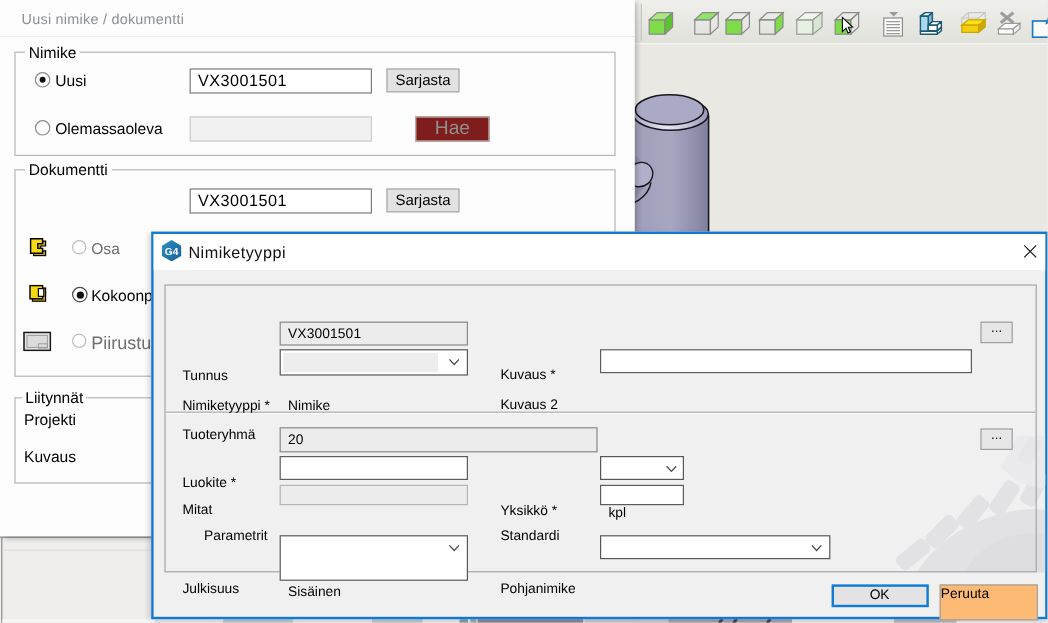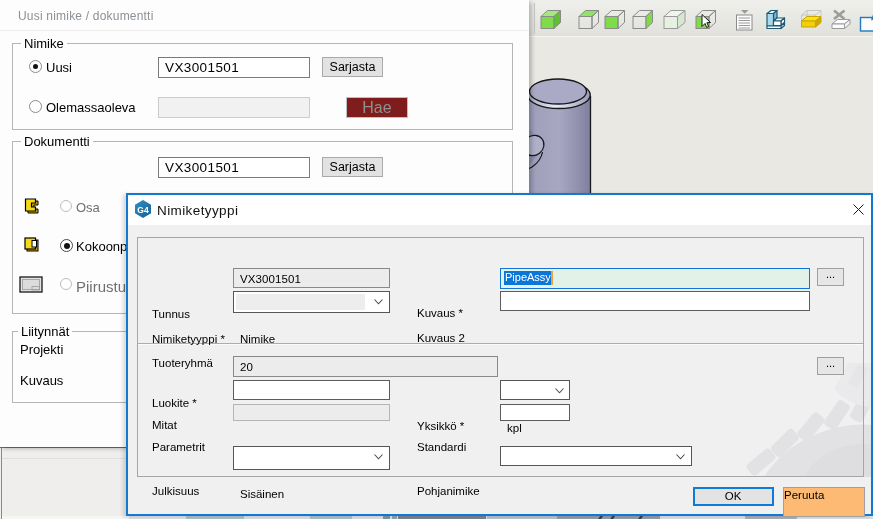--- a/index.html
+++ b/index.html
@@ -225,21 +225,21 @@
 
   <div class="abs" style="left:9px; top:42px; width:727px; height:240px; border:1px solid #a6a6a6;"></div>
 
   <div class="abs" style="left:10px; top:147.5px; width:725px; height:2px; background:#adadad; border-bottom:1px solid #fbfbfb;"></div>
 
   <div class="lbl l2" style="left:24px; top:77px;">Tunnus</div>
   <div class="lbl l2" style="left:24px; top:101.5px;">Nimiketyyppi *</div>
   <div class="lbl l2" style="left:24px; top:126px;">Tuoteryhmä</div>
   <div class="lbl l2" style="left:24px; top:165.5px;">Luokite *</div>
   <div class="lbl l2" style="left:24px; top:188px;">Mitat</div>
-  <div class="lbl l2" style="left:24px; top:210px;">Parametrit</div>
+  <div class="lbl l2" style="left:42px; top:210px;">Parametrit</div>
   <div class="lbl l2" style="left:24px; top:254px;">Julkisuus</div>
 
   <div class="lbl l2" style="left:289px; top:76px;">Kuvaus *</div>
   <div class="lbl l2" style="left:289px; top:100.5px;">Kuvaus 2</div>
   <div class="lbl l2" style="left:289px; top:188.5px;">Yksikkö *</div>
   <div class="lbl l2" style="left:289px; top:210px;">Standardi</div>
   <div class="lbl l2" style="left:289px; top:254px;">Pohjanimike</div>
 
   <div class="abs" style="left:105px; top:72.5px; width:157px; height:20.5px; background:#ececec; border:1px solid #898989; font-size:11.5px; letter-spacing:0.1px; padding:4px 0 0 6px;">VX3001501</div>
 
@@ -251,31 +251,27 @@
       </svg>
   </div>
 
 
   <div class="abs" style="left:105px; top:161px; width:265px; height:20.5px; background:#ececec; border:1px solid #898989; font-size:11.5px; padding:4px 0 0 6px;">20</div>
   <div class="abs" style="left:689px; top:161.5px; width:27px; height:18px; background:#e6e6e6; border:1px solid #9f9f9f; font-size:11px; text-align:center; line-height:11px;">...</div>
 
   <div class="abs" style="left:105px; top:185px; width:157px; height:19.5px; background:#fff; border:1px solid #5c5c5c;"></div>
   <div class="abs" style="left:105px; top:208.5px; width:157px; height:17.5px; background:#ececec; border:1px solid #b5b5b5;"></div>
 
-  <div class="abs" style="left:105px; top:250.5px; width:157px; height:24px; background:#fff; border:1px solid #565656;">
+  <div class="abs" style="left:105px; top:250.5px; width:157px; height:38px; background:#fff; border:1px solid #565656;">
     <div class="lbl l2" style="left:6px; top:5px;">Sisäinen</div>
     <svg class="abs" style="right:6px; top:7px;" width="9" height="6" viewBox="0 0 9 6">
         <path d="M0.5 0.5 L4.5 4.8 L8.5 0.5" stroke="#4a4a4a" stroke-width="1.1" fill="none"></path>
       </svg>
   </div>
 
-  <div class="abs" style="left:372px; top:72.5px; width:310px; height:21.5px; background:#e2f2e9; border:1.5px solid #1273d8;">
-    <div class="abs" id="sel" style="left:2.5px; top:2.5px; height:13.5px; background:#0c76d8; color:#fff; font-size:11px; padding:0 1.5px; line-height:13.5px;">PipeAssy</div>
-    <div class="abs" id="caret" style="left:50px; top:2.5px; width:2px; height:13.5px; background:#e8a33d;"></div>
-  </div>
   <div class="abs" style="left:689px; top:73px; width:27px; height:17.5px; background:#e6e6e6; border:1px solid #9f9f9f; font-size:11px; text-align:center; line-height:10px;">...</div>
 
   <div class="abs" style="left:372px; top:96px; width:310px; height:19.5px; background:#fff; border:1px solid #5c5c5c;"></div>
 
   <div class="abs" style="left:372px; top:184.5px; width:70px; height:20px; background:#fff; border:1px solid #565656;">
     <div class="lbl l2" style="left:6px; top:5px;">kpl</div>
     <svg class="abs" style="right:5px; top:7px;" width="9" height="6" viewBox="0 0 9 6">
         <path d="M0.5 0.5 L4.5 4.8 L8.5 0.5" stroke="#4a4a4a" stroke-width="1.1" fill="none"></path>
       </svg>
   </div>

